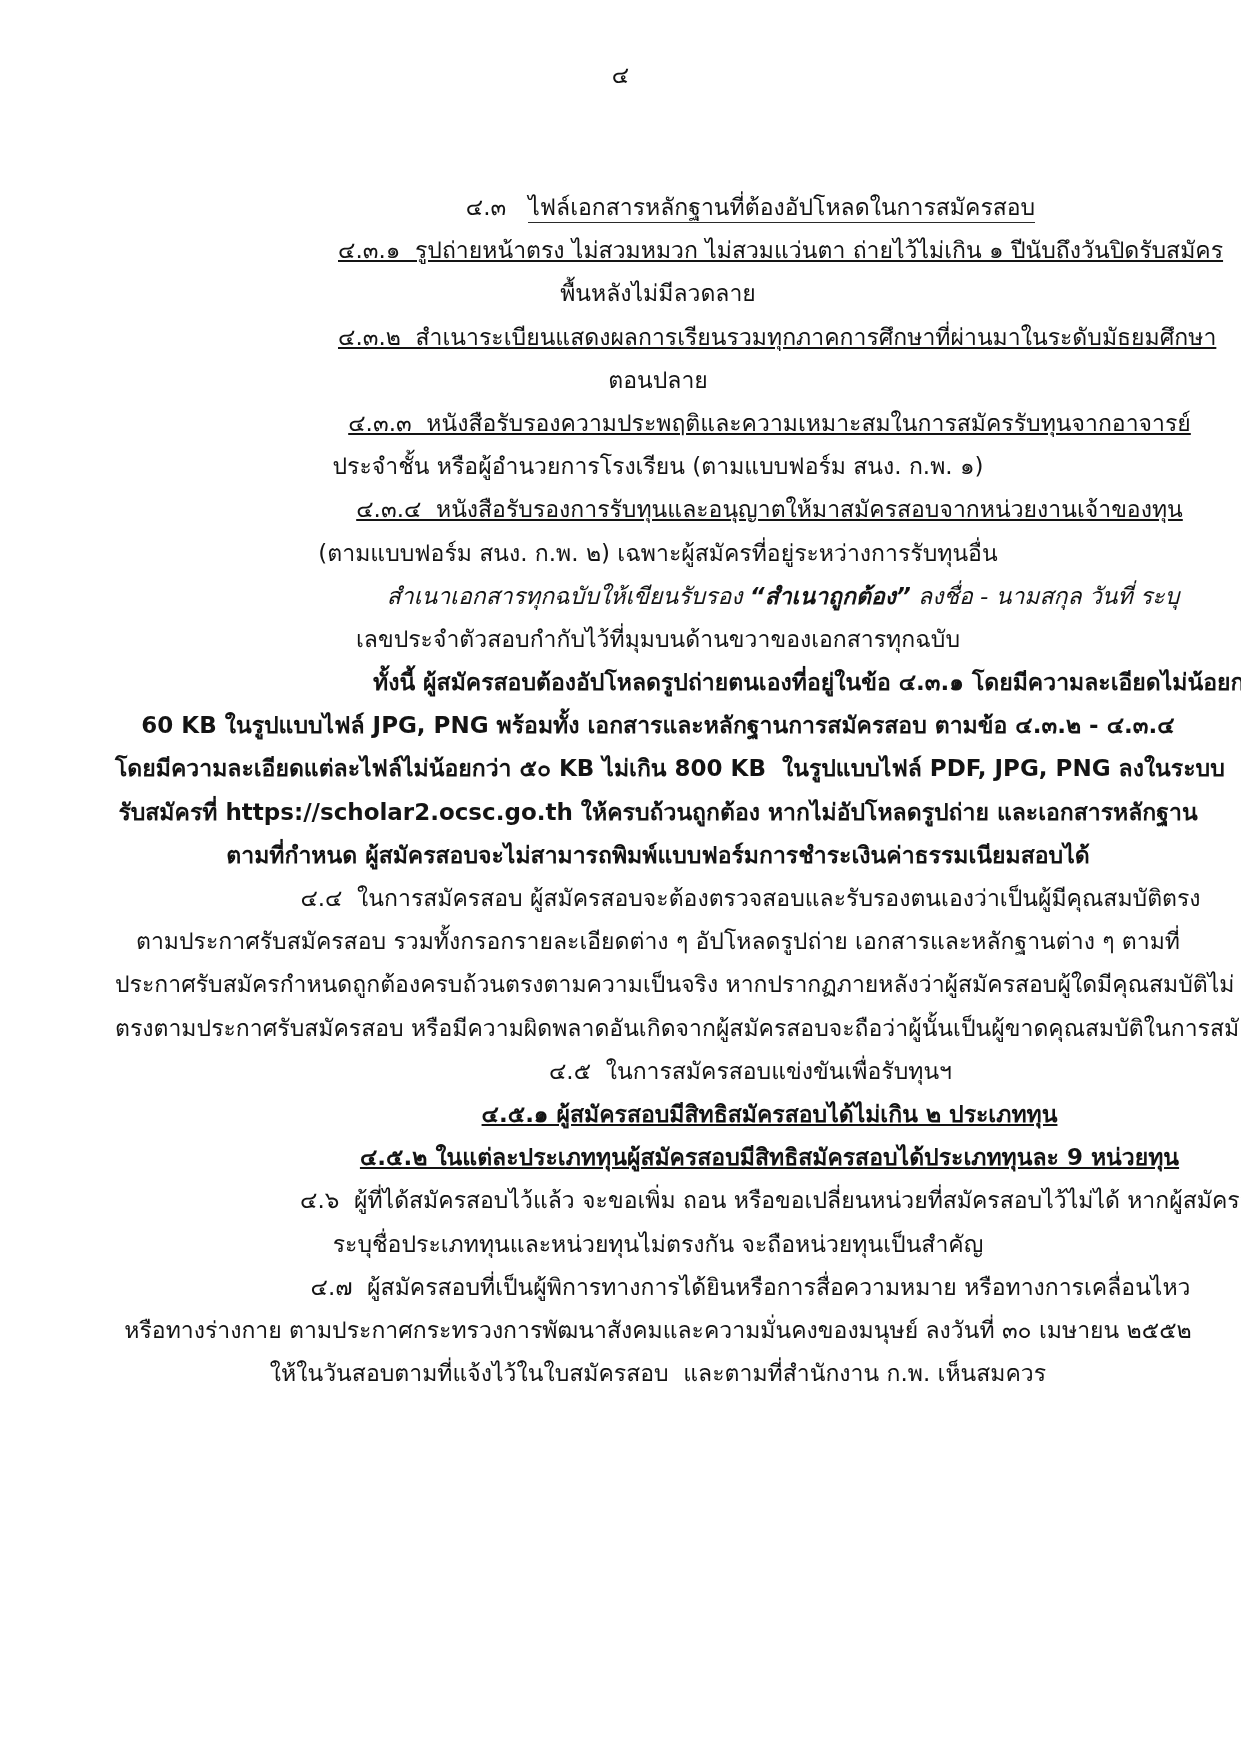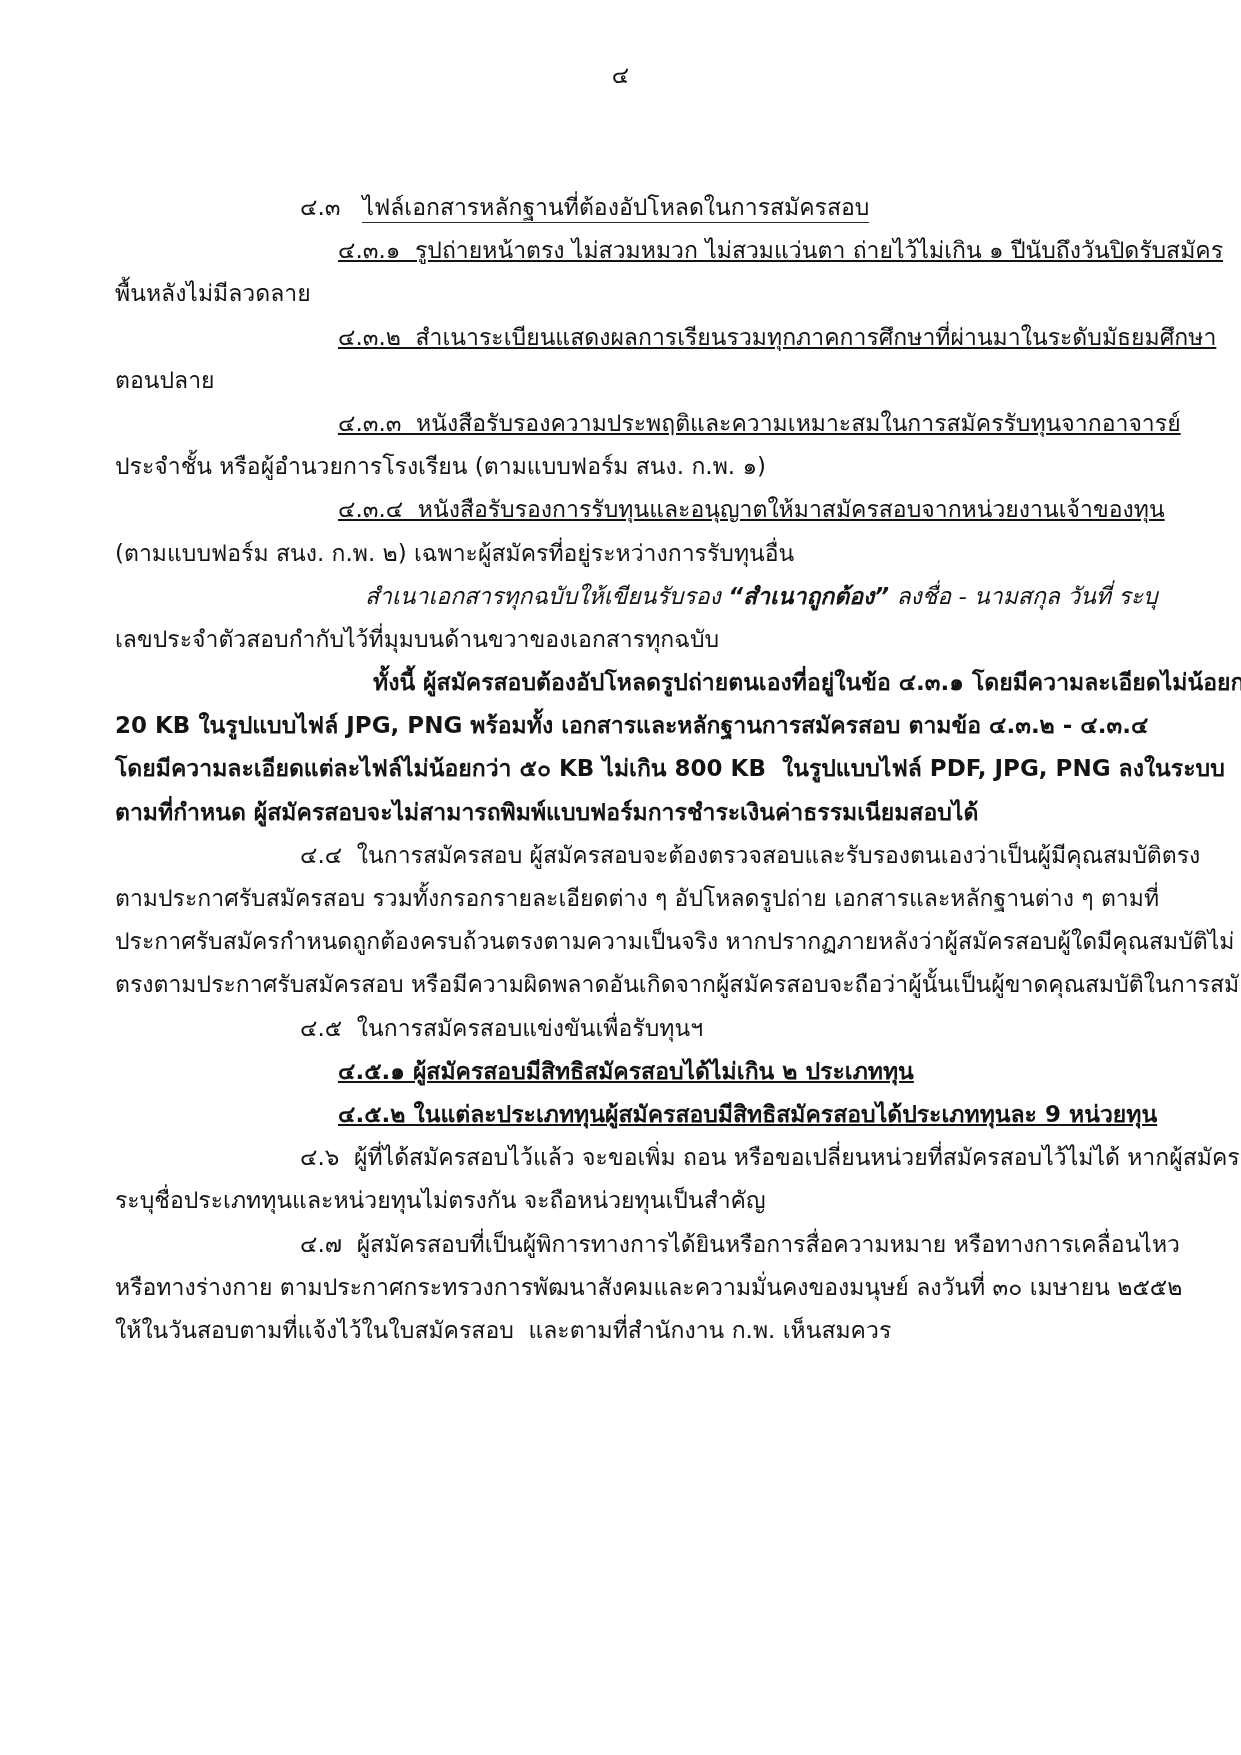--- a/index.html
+++ b/index.html
@@ -25,20 +25,21 @@
     position: absolute;
     top: 186px;
     left: 115px;
     right: 40px;
   }
   .line {
     height: 43.2px;
     line-height: 43.2px;
     font-size: 23px;
     white-space: pre;
+    text-align: center;
   }
   .indent-0  { padding-left: 0; }
   .indent-h1 { padding-left: 185px; } 
   .indent-h2 { padding-left: 223px; text-decoration: underline; } 
   .indent-p1 { padding-left: 250px; font-style: italic; } 
   .indent-p2 { padding-left: 258px; } 
   .seg-bold { font-weight: 700; }
   .seg-underline { border-bottom: 1.6px solid #2a2a2a; padding-bottom: 2px; }
 </style>
 </head>
@@ -52,22 +53,23 @@
       <div class="line indent-0"><span>พื้นหลังไม่มีลวดลาย</span></div>
       <div class="line indent-h2"><span>๔.๓.๒  สำเนาระเบียนแสดงผลการเรียนรวมทุกภาคการศึกษาที่ผ่านมาในระดับมัธยมศึกษา</span></div>
       <div class="line indent-0"><span>ตอนปลาย</span></div>
       <div class="line indent-h2"><span>๔.๓.๓  หนังสือรับรองความประพฤติและความเหมาะสมในการสมัครรับทุนจากอาจารย์</span></div>
       <div class="line indent-0"><span>ประจำชั้น หรือผู้อำนวยการโรงเรียน (ตามแบบฟอร์ม สนง. ก.พ. ๑)</span></div>
       <div class="line indent-h2"><span>๔.๓.๔  หนังสือรับรองการรับทุนและอนุญาตให้มาสมัครสอบจากหน่วยงานเจ้าของทุน</span></div>
       <div class="line indent-0"><span>(ตามแบบฟอร์ม สนง. ก.พ. ๒) เฉพาะผู้สมัครที่อยู่ระหว่างการรับทุนอื่น</span></div>
       <div class="line indent-p1"><span>สำเนาเอกสารทุกฉบับให้เขียนรับรอง </span><span class="seg-bold">“สำเนาถูกต้อง”</span><span> ลงชื่อ - นามสกุล วันที่ ระบุ</span></div>
       <div class="line indent-0"><span>เลขประจำตัวสอบกำกับไว้ที่มุมบนด้านขวาของเอกสารทุกฉบับ</span></div>
       <div class="line indent-p2"><span class="seg-bold">ทั้งนี้ ผู้สมัครสอบต้องอัปโหลดรูปถ่ายตนเองที่อยู่ในข้อ ๔.๓.๑ โดยมีความละเอียดไม่น้อยกว่า</span></div>
-      <div class="line indent-0"><span class="seg-bold">20 KB ในรูปแบบไฟล์ JPG, PNG พร้อมทั้ง เอกสารและหลักฐานการสมัครสอบ ตามข้อ ๔.๓.๒ - ๔.๓.๔</span></div>
+      <div class="line indent-0"><span class="seg-bold">60 KB ในรูปแบบไฟล์ JPG, PNG พร้อมทั้ง เอกสารและหลักฐานการสมัครสอบ ตามข้อ ๔.๓.๒ - ๔.๓.๔</span></div>
       <div class="line indent-0"><span class="seg-bold">โดยมีความละเอียดแต่ละไฟล์ไม่น้อยกว่า ๕๐ KB ไม่เกิน 800 KB  ในรูปแบบไฟล์ PDF, JPG, PNG ลงในระบบ</span></div>
+      <div class="line indent-0"><span class="seg-bold">รับสมัครที่ https://scholar2.ocsc.go.th ให้ครบถ้วนถูกต้อง หากไม่อัปโหลดรูปถ่าย และเอกสารหลักฐาน</span></div>
       <div class="line indent-0"><span class="seg-bold">ตามที่กำหนด ผู้สมัครสอบจะไม่สามารถพิมพ์แบบฟอร์มการชำระเงินค่าธรรมเนียมสอบได้</span></div>
       <div class="line indent-h1"><span>๔.๔  ในการสมัครสอบ ผู้สมัครสอบจะต้องตรวจสอบและรับรองตนเองว่าเป็นผู้มีคุณสมบัติตรง</span></div>
       <div class="line indent-0"><span>ตามประกาศรับสมัครสอบ รวมทั้งกรอกรายละเอียดต่าง ๆ อัปโหลดรูปถ่าย เอกสารและหลักฐานต่าง ๆ ตามที่</span></div>
       <div class="line indent-0"><span>ประกาศรับสมัครกำหนดถูกต้องครบถ้วนตรงตามความเป็นจริง หากปรากฏภายหลังว่าผู้สมัครสอบผู้ใดมีคุณสมบัติไม่</span></div>
       <div class="line indent-0"><span>ตรงตามประกาศรับสมัครสอบ หรือมีความผิดพลาดอันเกิดจากผู้สมัครสอบจะถือว่าผู้นั้นเป็นผู้ขาดคุณสมบัติในการสมัคร</span></div>
       <div class="line indent-h1"><span>๔.๕  ในการสมัครสอบแข่งขันเพื่อรับทุนฯ</span></div>
       <div class="line indent-h2"><span class="seg-bold">๔.๕.๑ ผู้สมัครสอบมีสิทธิสมัครสอบได้ไม่เกิน ๒ ประเภททุน</span></div>
       <div class="line indent-h2"><span class="seg-bold">๔.๕.๒ ในแต่ละประเภททุนผู้สมัครสอบมีสิทธิสมัครสอบได้ประเภททุนละ 9 หน่วยทุน</span></div>
       <div class="line indent-h1"><span>๔.๖  ผู้ที่ได้สมัครสอบไว้แล้ว จะขอเพิ่ม ถอน หรือขอเปลี่ยนหน่วยที่สมัครสอบไว้ไม่ได้ หากผู้สมัครสอบ</span></div>
       <div class="line indent-0"><span>ระบุชื่อประเภททุนและหน่วยทุนไม่ตรงกัน จะถือหน่วยทุนเป็นสำคัญ</span></div>

